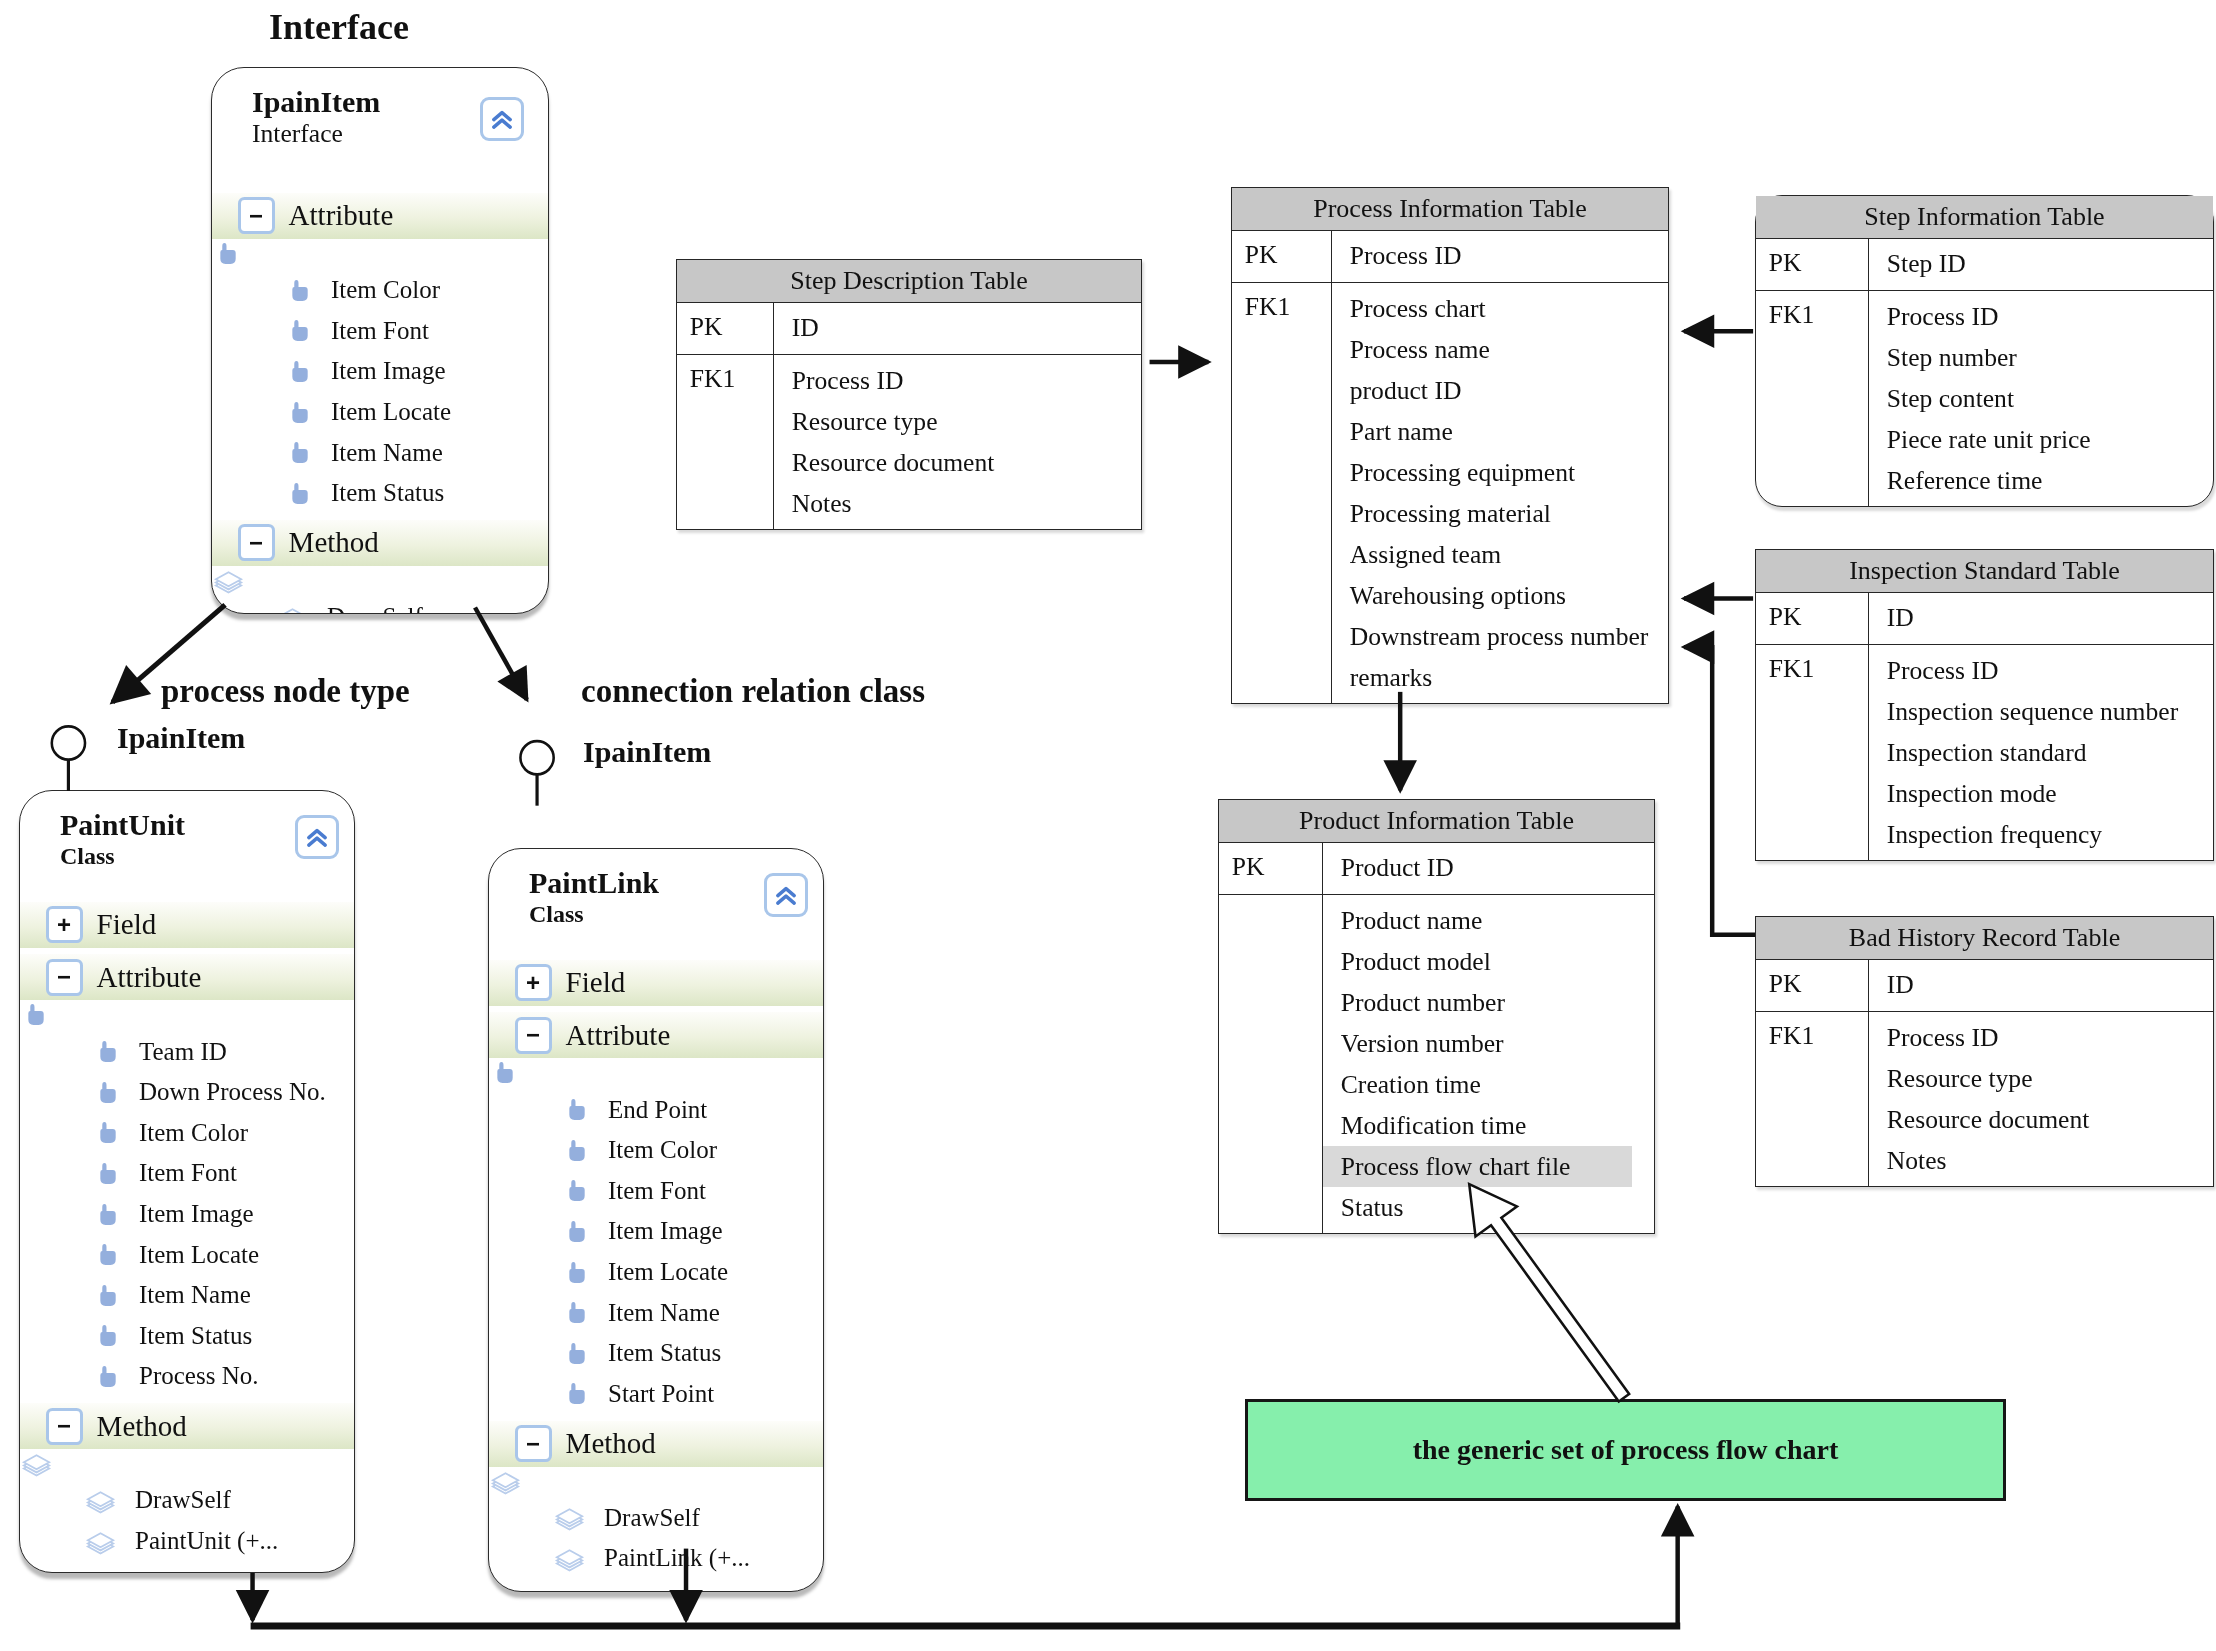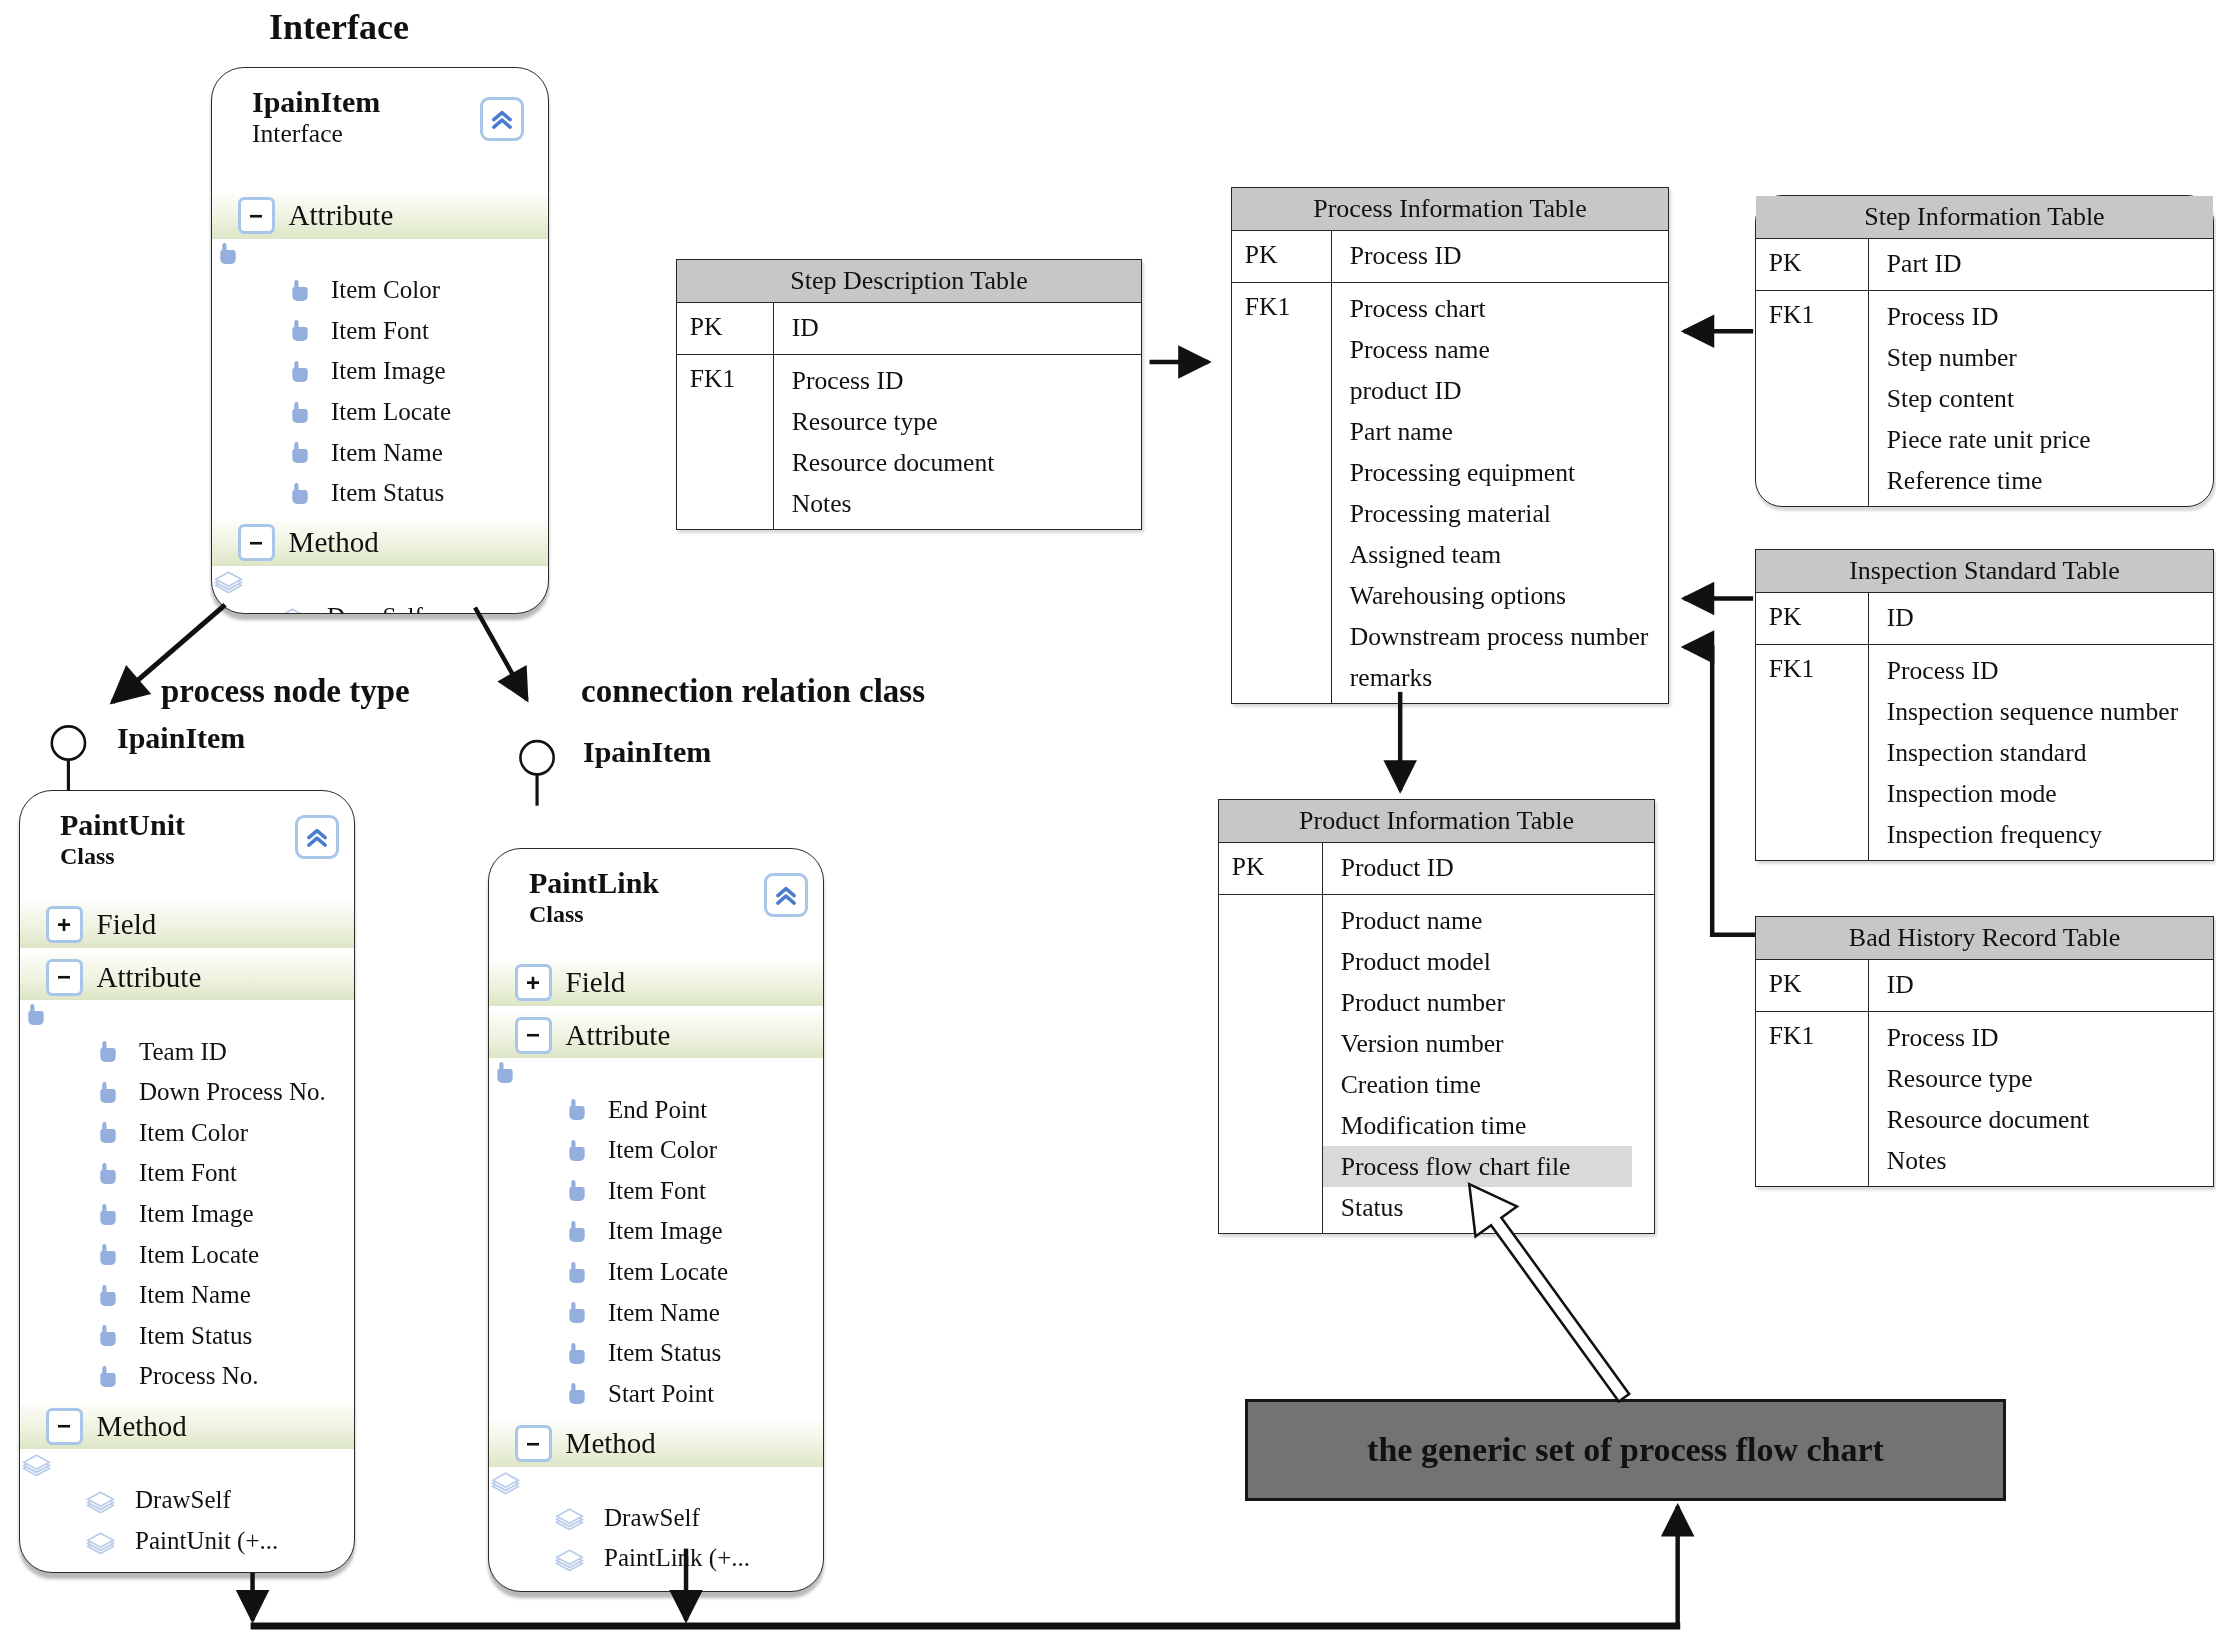--- a/index.html
+++ b/index.html
@@ -33,22 +33,22 @@
   .etable-title{background:#c7c7c7;border-bottom:1.9px solid #262626;text-align:center;
         font-size:26px;padding:5.8px 3.8px;}
   .egroup{display:flex;}
   .egroup + .egroup{border-top:1.9px solid #262626;}
   .ekey{flex:0 0 auto;border-right:1.9px solid #262626;font-size:25.6px;padding:9px 0 9px 12.8px;}
   .efields{flex:1 1 auto;padding:5.1px 0;}
   .efield{font-size:25.6px;padding:5.8px 18px 5.8px 18px;line-height:1.15;white-space:nowrap;}
   .efield.hl{background:#d9d9d9;margin-right:22px;}
 
   
-  .callout{position:absolute;border:3.8px solid #161616;background:#737373;display:flex;
-        align-items:center;justify-content:center;font-weight:bold;font-size:34px;text-align:right;}
+  .callout{position:absolute;border:3.8px solid #161616;background:#86efac;display:flex;
+        align-items:center;justify-content:center;font-weight:bold;font-size:28px;text-align:right;}
 
   
   #connectors{position:absolute;left:0;top:0;z-index:6;pointer-events:none;}
 </style>
 </head>
 <body>
 
 <div id="stage">
 
   <div class="big-label" style="left:269px;top:6.4px;font-size:36px;">Interface</div>
@@ -420,21 +420,21 @@
           <div class="efield">Downstream process number</div>
           <div class="efield">remarks</div>
         </div>
       </div>
     </div>
   <div class="etable" style="left:1755px;top:195px;width:457px;border-radius:27px;">
       <div class="etable-title">Step Information Table</div>
       <div class="egroup">
         <div class="ekey" style="width: 99px;">PK</div>
         <div class="efields">
-          <div class="efield">Part ID</div>
+          <div class="efield">Step ID</div>
         </div>
       </div>
       <div class="egroup">
         <div class="ekey" style="width: 99px;">FK1</div>
         <div class="efields">
           <div class="efield">Process ID</div>
           <div class="efield">Step number</div>
           <div class="efield">Step content</div>
           <div class="efield">Piece rate unit price</div>
           <div class="efield">Reference time</div>

